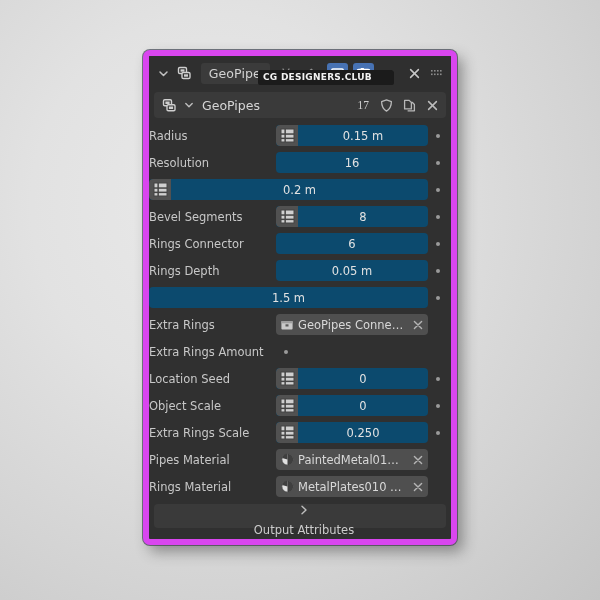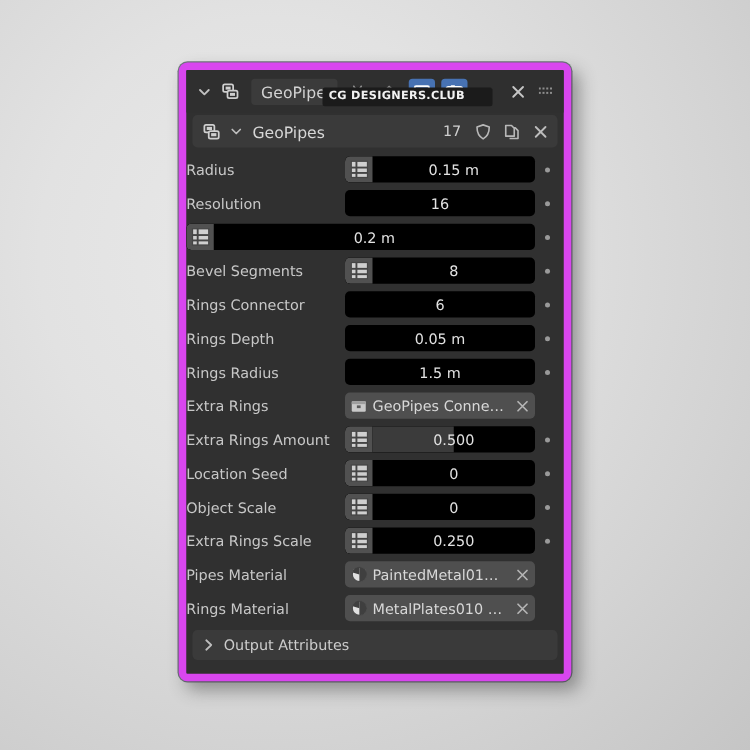--- a/index.html
+++ b/index.html
@@ -96,20 +96,21 @@
     flex: 1 1 auto;
     color: #d6d6d6;
     font-size: 12.5px;
     margin-left: 4px;
     white-space: nowrap;
   }
   #group-header .gusers {
     color: #cfcfcf;
     font-size: 11.5px;
     margin-right: 4px;
+    font-family: Liberation Serif, serif;
   }
   .gh-icon { width: 19px; height: 19px; display:flex; align-items:center; justify-content:center; flex:none; }
 
   
   #props {
     padding: 6px 0 0 0;
   }
   .row {
     display: flex;
     align-items: center;
@@ -122,21 +123,21 @@
     flex: none;
     padding-right: 9px;
     color: #c8c8c8;
     font-size: 11.5px;
     white-space: nowrap;
     overflow: hidden;
   }
   .field {
     flex: 1 1 auto;
     height: 21px;
-    background: #000000;
+    background: #0c4a6e;
     border-radius: 4px;
     display: flex;
     align-items: center;
     position: relative;
     overflow: hidden;
   }
   .field .attr-icon {
     width: 22px; height: 21px;
     flex: none;
     display: flex; align-items: center; justify-content: center;
@@ -192,20 +193,21 @@
   
   #output-attrs {
     margin: 6px 5px 0 5px;
     height: 24px;
     background: #3a3a3a;
     border-radius: 4px;
     display: flex;
     align-items: center;
     padding-left: 8px;
     gap: 7px;
+    flex-direction: column;
   }
   #output-attrs .oa-label {
     color: #cccccc;
     font-size: 11.5px;
   }
   svg { display: block; }
 </style>
 </head>
 <body>
 
@@ -404,21 +406,20 @@
       <div class="row">
         <div class="label">Rings Depth</div>
         <div class="field">
           <span class="val">0.05 m</span>
         </div>
         <div class="decorator">
           <span class="dot"></span>
         </div>
       </div>
       <div class="row">
-        <div class="label">Rings Radius</div>
         <div class="field">
           <span class="val">1.5 m</span>
         </div>
         <div class="decorator">
           <span class="dot"></span>
         </div>
       </div>
       <div class="row">
         <div class="label">Extra Rings</div>
         <div class="field idfield">
@@ -435,33 +436,20 @@
               <path d="M2.4 2.4 L9.6 9.6 M9.6 2.4 L2.4 9.6" stroke="#b4b4b4" stroke-width="1.4" stroke-linecap="round"></path>
             </svg>
           </span>
         </div>
         <div class="decorator empty">
           <span class="dot"></span>
         </div>
       </div>
       <div class="row">
         <div class="label">Extra Rings Amount</div>
-        <div class="field">
-          <span class="attr-icon">
-            <svg width="15" height="15" viewBox="0 0 15 15">
-              <rect x="1" y="1" width="13" height="13" fill="#cfcfcf"></rect>
-              <rect x="1" y="5.3" width="13" height="1.5" fill="#454545"></rect>
-              <rect x="1" y="9.6" width="13" height="1.5" fill="#454545"></rect>
-              <rect x="4.4" y="1" width="1.5" height="13" fill="#454545"></rect>
-              <rect x="1" y="1" width="13" height="13" fill="none" stroke="#454545" stroke-width="1"></rect>
-            </svg>
-          </span>
-          <span class="slider-fill" style="width: calc(50% - 11px);"></span>
-          <span class="val">0.500</span>
-        </div>
         <div class="decorator">
           <span class="dot"></span>
         </div>
       </div>
       <div class="row">
         <div class="label">Location Seed</div>
         <div class="field">
           <span class="attr-icon">
             <svg width="15" height="15" viewBox="0 0 15 15">
               <rect x="1" y="1" width="13" height="13" fill="#cfcfcf"></rect>

